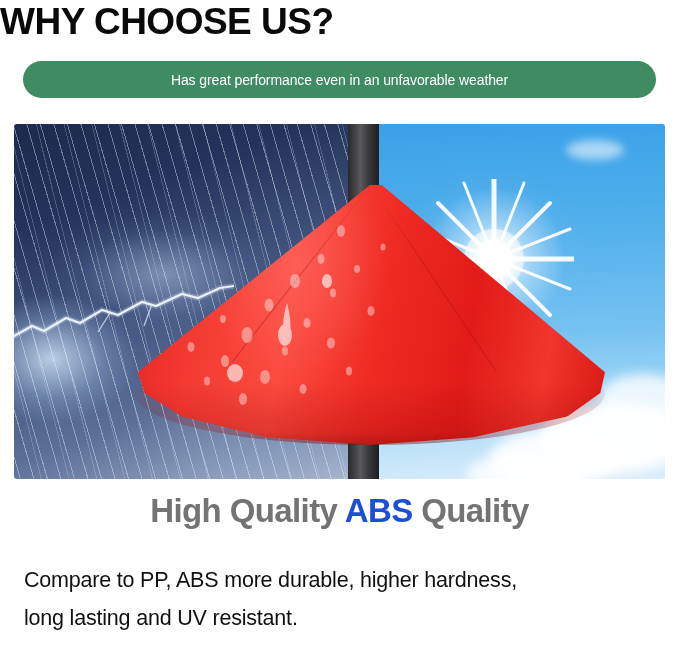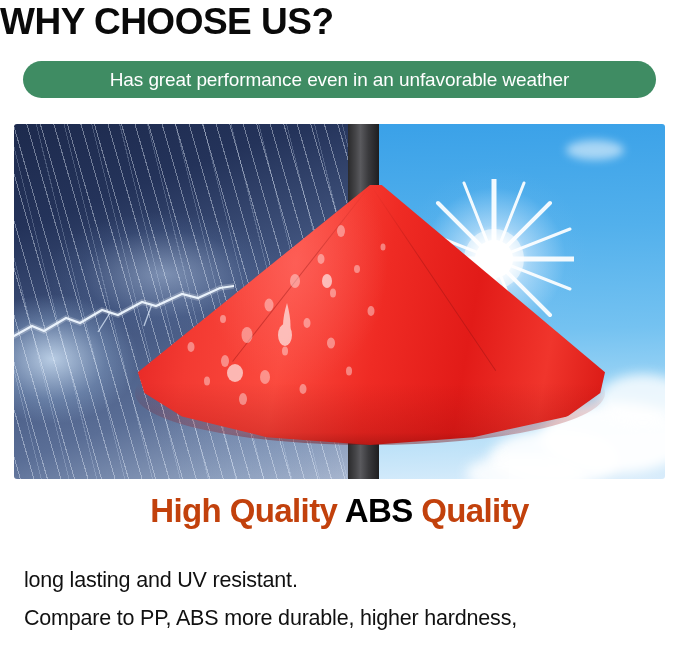--- a/index.html
+++ b/index.html
@@ -42,21 +42,21 @@
     background: #3f8c63;
     border-radius: 19px;
     display: flex;
     align-items: center;
     justify-content: center;
     box-sizing: border-box;
   }
   .banner-text {
     color: #ffffff;
     font-family: "Liberation Sans", sans-serif;
-    font-size: 19px;
+    font-size: 14px;
     font-weight: 400;
     letter-spacing: -0.1px;
     white-space: nowrap;
   }
 
   
   .photo {
     position: absolute;
     left: 14px;
     top: 124px;
@@ -194,22 +194,22 @@
     top: 491px;
     width: 679px;
     text-align: center;
     font-family: "Liberation Sans", sans-serif;
     font-size: 33px;
     font-weight: bold;
     letter-spacing: -0.6px;
     line-height: 40px;
     white-space: nowrap;
   }
-  .hl-green { color: #c2410c; }
-  .hl-red   { color: #000000; }
+  .hl-green { color: #737373; }
+  .hl-red   { color: #1d4ed8; }
 
   
   .body-copy {
     position: absolute;
     left: 24px;
     top: 561px;
     width: 640px;
     font-family: "Liberation Sans", sans-serif;
     font-size: 21.5px;
     font-weight: 400;
@@ -307,15 +307,15 @@
       </g>
     </svg>
   </div>
 </div>
 
 <div class="sub-headline">
   <span class="hl-green">High Quality </span><span class="hl-red">ABS</span><span class="hl-green"> Quality</span>
 </div>
 
 <div class="body-copy">
+  <div>Compare to PP, ABS more durable, higher hardness,</div>
   <div>long lasting and UV resistant.</div>
-  <div>Compare to PP, ABS more durable, higher hardness,</div>
 </div>
 
 </body></html>

